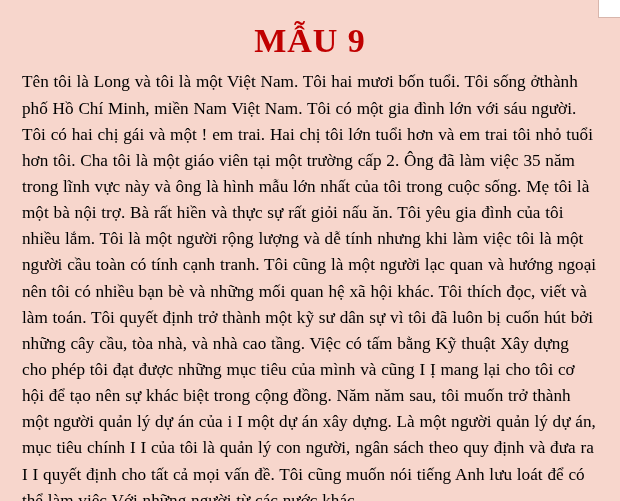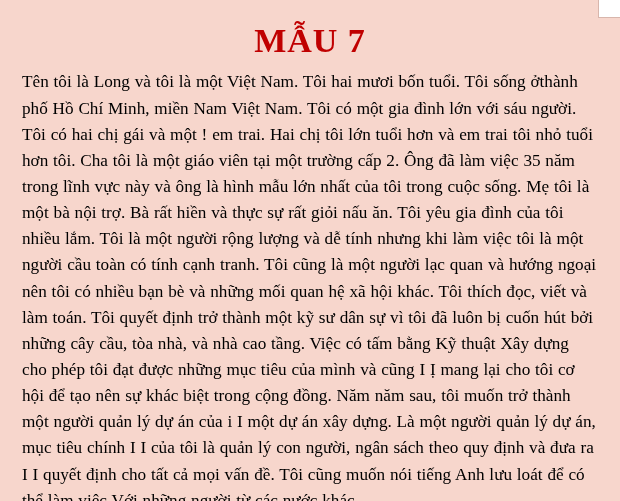--- a/index.html
+++ b/index.html
@@ -53,15 +53,15 @@
     line-height: 1.52;
     text-align: left;
     word-spacing: 0.5px;
   }
 </style>
 </head>
 <body>
 
 <div class="page">
   <div class="corner-notch"></div>
-  <h1 class="title">MẪU 7</h1>
+  <h1 class="title">MẪU 9</h1>
   <p class="body-text">Tên tôi là Long và tôi là một Việt Nam. Tôi hai mươi bốn tuổi. Tôi sống ởthành phố Hồ Chí Minh, miền Nam Việt Nam. Tôi có một gia đình lớn với sáu người. Tôi có hai chị gái và một ! em trai. Hai chị tôi lớn tuổi hơn và em trai tôi nhỏ tuổi hơn tôi. Cha tôi là một giáo viên tại một trường cấp 2. Ông đã làm việc 35 năm trong lĩnh vực này và ông là hình mẫu lớn nhất của tôi trong cuộc sống. Mẹ tôi là một bà nội trợ. Bà rất hiền và thực sự rất giỏi nấu ăn. Tôi yêu gia đình của tôi nhiều lắm. Tôi là một người rộng lượng và dễ tính nhưng khi làm việc tôi là một người cầu toàn có tính cạnh tranh. Tôi cũng là một người lạc quan và hướng ngoại nên tôi có nhiều bạn bè và những mối quan hệ xã hội khác. Tôi thích đọc, viết và làm toán. Tôi quyết định trở  thành một kỹ sư dân sự vì tôi đã luôn bị cuốn hút bởi những cây cầu, tòa nhà, và nhà cao tầng. Việc có tấm bằng Kỹ thuật Xây dựng cho phép tôi đạt được những mục tiêu của mình và cũng I Ị mang lại cho tôi cơ hội để tạo nên sự khác biệt trong cộng đồng. Năm năm sau, tôi muốn trở thành một người quản lý dự án của i I một dự án xây dựng. Là một người quản lý dự án, mục tiêu chính I I của tôi là quản lý con người, ngân sách theo quy định và đưa ra I I quyết định cho tất cả mọi vấn đề. Tôi cũng muốn nói tiếng Anh lưu loát để có thể làm việc Với những người từ các nước khác.</p>
 </div>
 
 </body></html>

